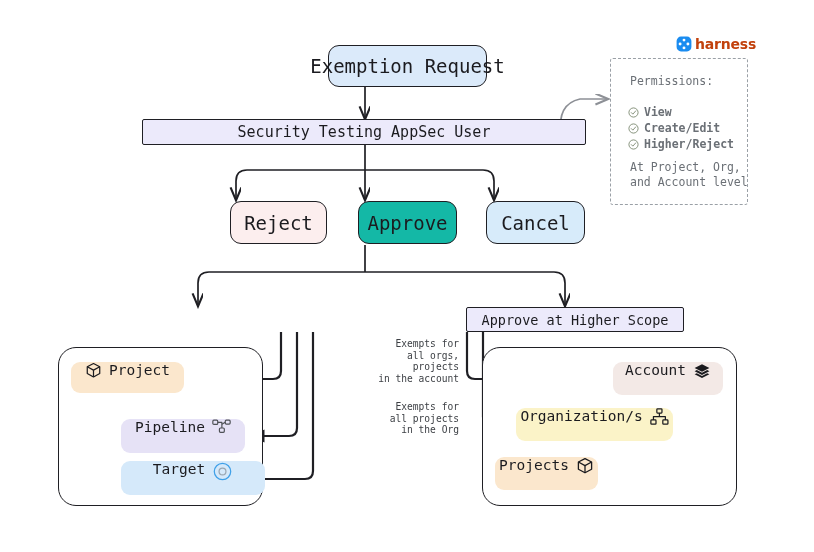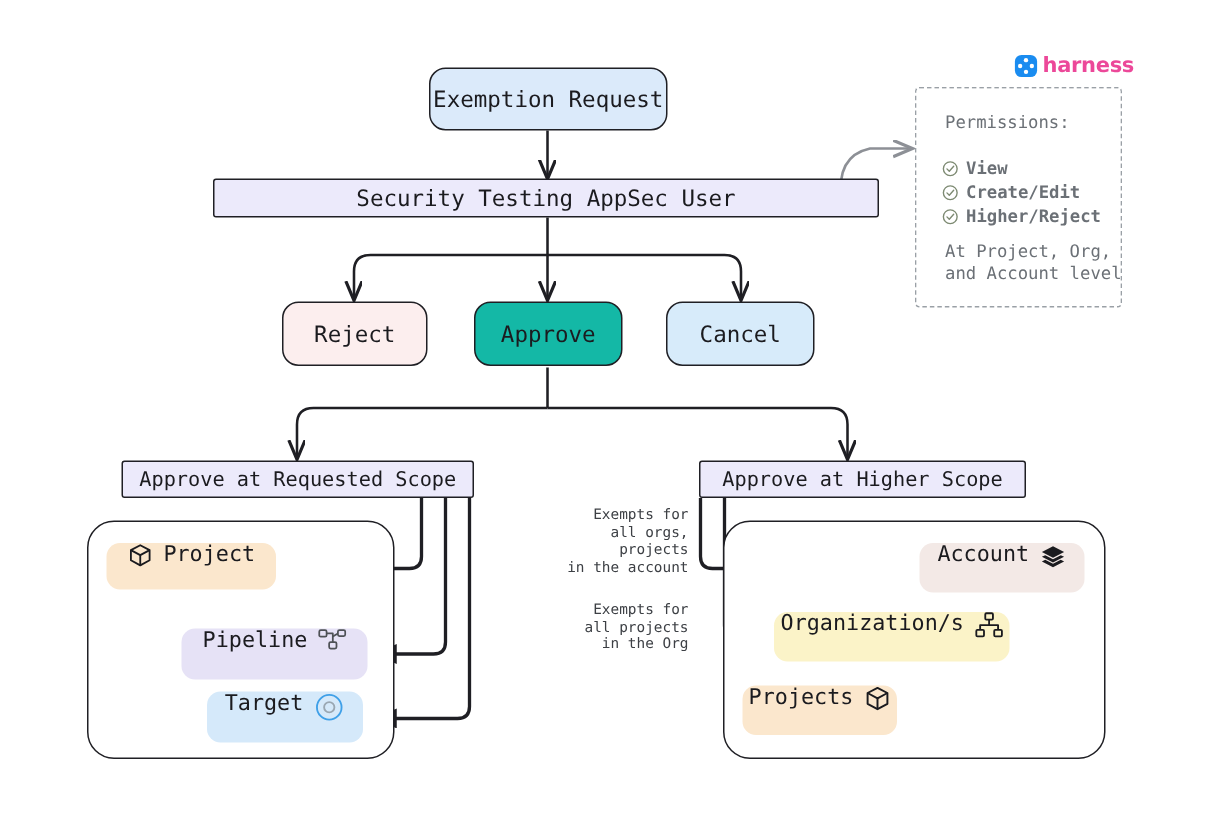--- a/index.html
+++ b/index.html
@@ -35,21 +35,22 @@
     justify-content: center;
     color: #1b1b1f;
     white-space: nowrap;
   }
   .node-label { letter-spacing: 0px; }
 
   
   .pill {
     border: 1.6px solid #1f1f24;
     border-radius: 11px;
-    font-size: 15px;
+    font-size: 19px;
+    margin-left: 42px;
   }
   .bar {
     border: 1.6px solid #1f1f24;
     border-radius: 2px;
     font-size: 15px;
   }
   .exemption  { background: #dbeafa; }
   .banner     { background: #eceafb; }
   .reject     { background: #fceeee; }
   .approve    { background: #14b8a6; }
@@ -94,21 +95,21 @@
     position: absolute;
     left: 676px; top: 36px;
     display: flex;
     align-items: center;
     gap: 3px;
   }
   .logo-text {
     font-family: "DejaVu Sans", "Liberation Sans", sans-serif;
     font-size: 14px;
     font-weight: bold;
-    color: #ec4899;
+    color: #c2410c;
     letter-spacing: -0.2px;
   }
 
   
   .scope-panel {
     position: absolute;
     border: 1.8px solid #1f1f24;
     border-radius: 18px;
     background: #ffffff;
     box-sizing: border-box;
@@ -259,23 +260,20 @@
         <circle cx="6" cy="6" r="5" fill="none" stroke="#7d8a72" stroke-width="1"></circle>
         <path d="M3.6,6.1 L5.3,7.8 L8.5,4.2" fill="none" stroke="#7d8a72" stroke-width="1" stroke-linecap="round" stroke-linejoin="round"></path>
       </svg>
       <span>Higher/Reject</span>
     </div>
   </div>
 
   <div class="perm-foot" style="white-space: pre-line;">At Project, Org,
 and Account level</div>
 
-  <div class="node bar scopehdr" style="left:81px; top:307px; width:235px; height:25px;">
-    <span class="node-label">Approve at Requested Scope</span>
-  </div>
 
   <div class="node bar scopehdr" style="left:466px; top:307px; width:218px; height:25px;">
     <span class="node-label">Approve at Higher Scope</span>
   </div>
 
   <div class="scope-panel" style="left:58px; top:347px; width:205px; height:159px;"></div>
 
   <div class="chip chip-project" style="left:71px; top:362px; width:113px; height:31px;">
     <svg width="17" height="17" viewBox="0 0 18 18">
       <path d="M9,1.6 L15.6,5 L15.6,12.2 L9,15.8 L2.4,12.2 L2.4,5 Z" fill="none" stroke="#1b1b1f" stroke-width="1.3" stroke-linejoin="round"></path>
@@ -289,21 +287,21 @@
     <span class="node-label">Pipeline</span>
     <svg width="19" height="16" viewBox="0 0 20 17">
       <rect x="0.8" y="1.2" width="5.2" height="4.6" rx="1.1" fill="none" stroke="#4e5156" stroke-width="1.25"></rect>
       <rect x="7.8" y="9.6" width="5.2" height="4.6" rx="1.1" fill="none" stroke="#4e5156" stroke-width="1.25"></rect>
       <rect x="14.0" y="1.2" width="5.2" height="4.2" rx="1.1" fill="none" stroke="#4e5156" stroke-width="1.25"></rect>
       <path d="M6.0,3.5 L10.4,3.5 L10.4,9.6" fill="none" stroke="#4e5156" stroke-width="1.25" stroke-linejoin="round"></path>
       <path d="M10.4,5.6 L14.0,3.5" fill="none" stroke="#4e5156" stroke-width="1.25"></path>
     </svg>
   </div>
 
-  <div class="chip chip-target" style="left:138px; top:461px; width:104px; height:34px;">
+  <div class="chip chip-target" style="left:121px; top:461px; width:144px; height:34px;">
     <span class="node-label">Target</span>
     <svg width="21" height="21" viewBox="0 0 22 22">
       <circle cx="11" cy="11" r="8.6" fill="none" stroke="#3fa0e8" stroke-width="1.3"></circle>
       <circle cx="11" cy="11" r="3.6" fill="none" stroke="#9aa7b2" stroke-width="1.3"></circle>
     </svg>
   </div>
 
   <div class="scope-panel" style="left:482px; top:347px; width:255px; height:159px;"></div>
 
   <div class="chip chip-account" style="left:613px; top:362px; width:110px; height:33px;">

